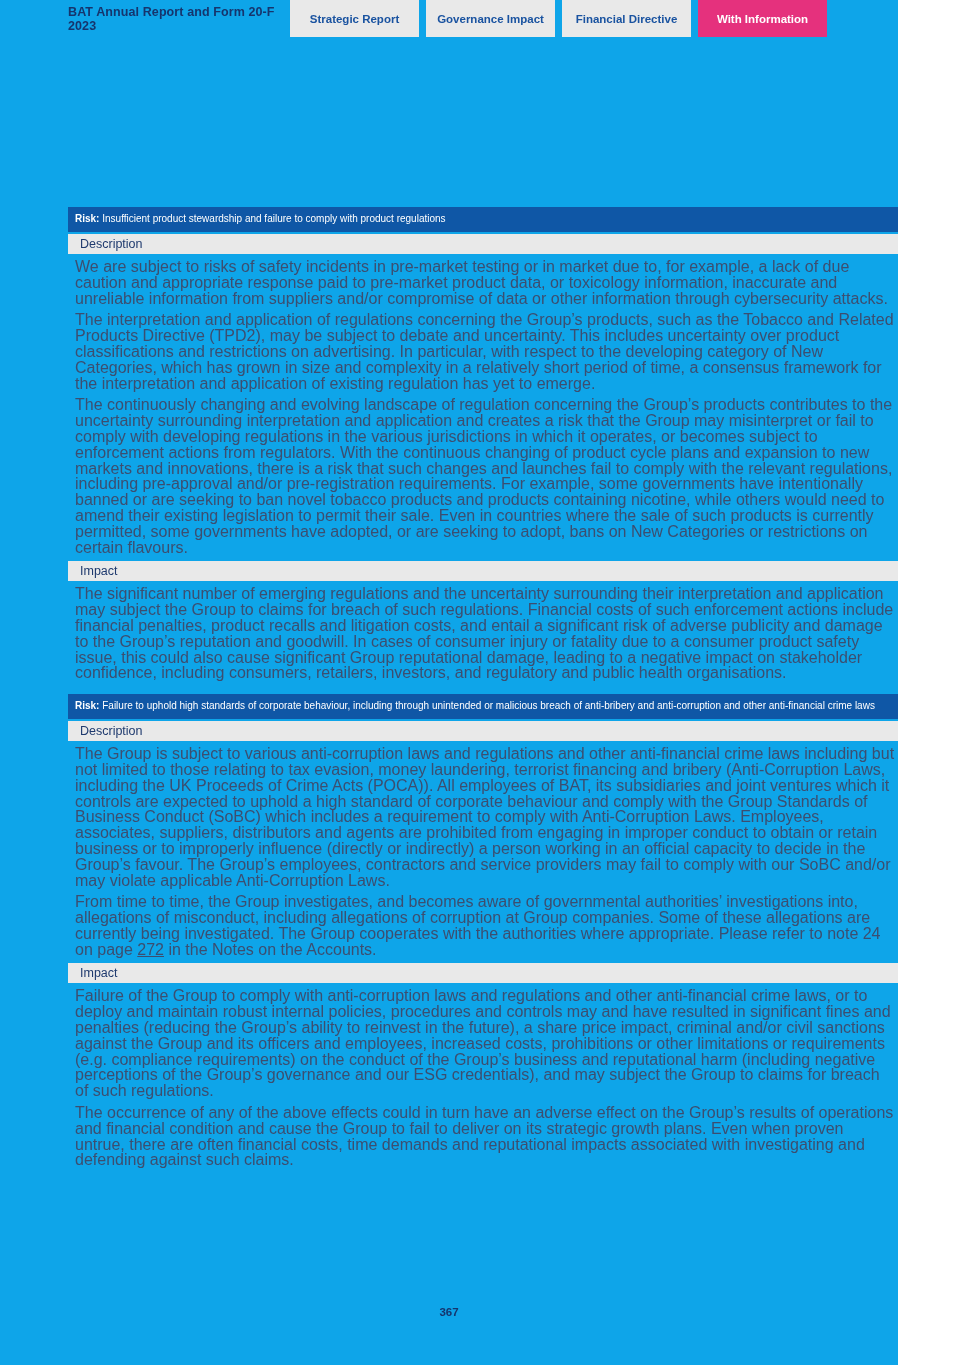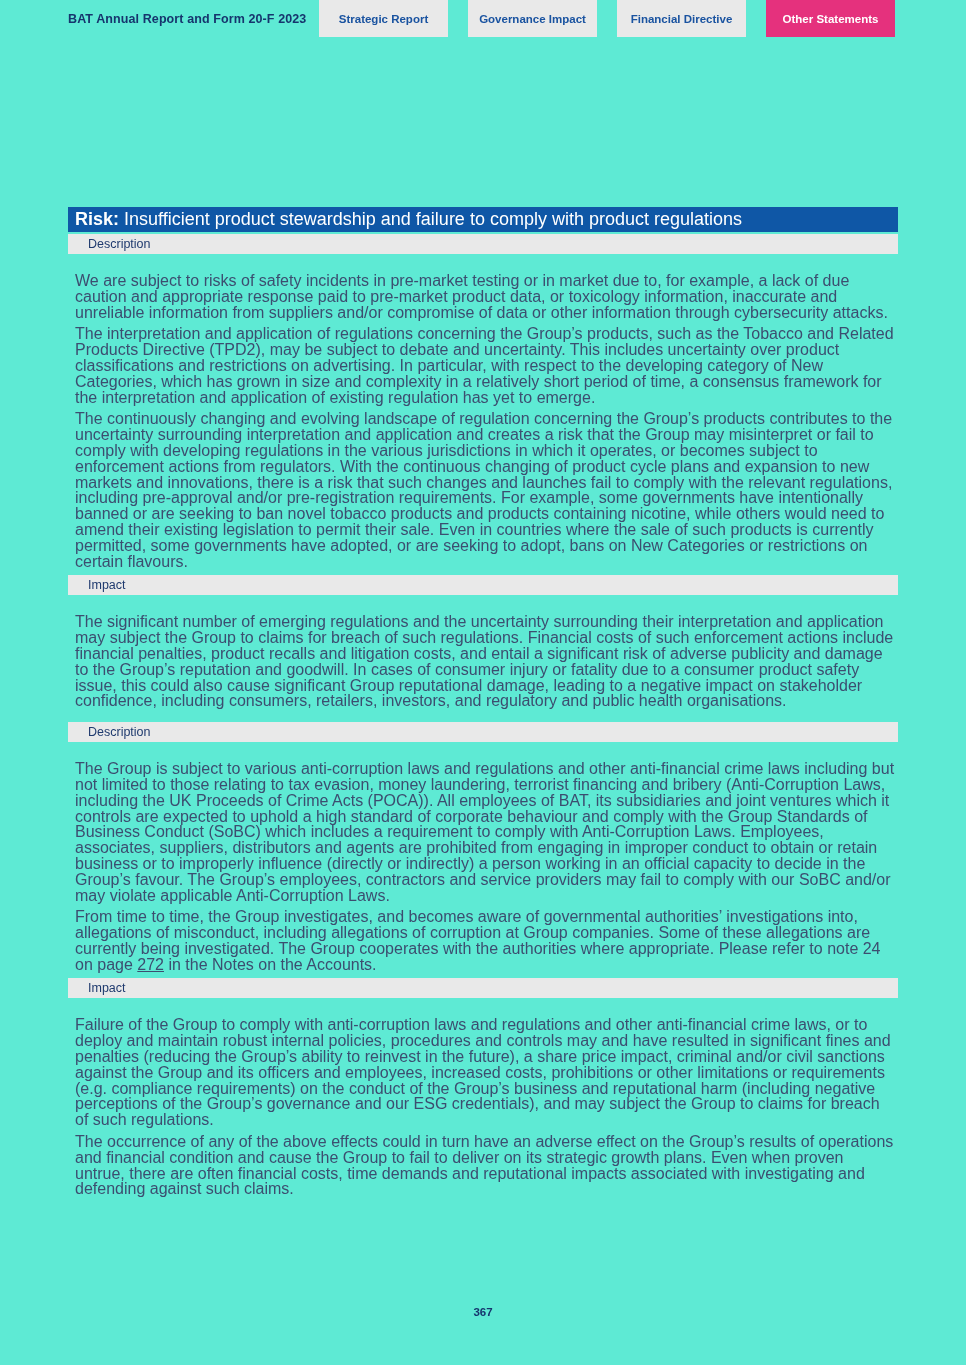--- a/index.html
+++ b/index.html
@@ -1,32 +1,32 @@
 <!DOCTYPE html>
 <html><head>
 <meta charset="utf-8">
 <style>
   * { margin:0; padding:0; box-sizing:border-box; }
   html,body { background:#ffffff; }
   body { font-family:"Liberation Sans", sans-serif; }
-  .page { position:relative; width:966px; height:1365px; background:#5eead4; overflow:hidden; }
+  .page { position:relative; width:898px; height:1365px; background:#0ea5e9; overflow:hidden; }
 
   
   .header { display:flex; align-items:stretch; height:37px; width:100%; }
   .header-title { margin-left:68px; align-self:center; font-size:12.5px; font-weight:bold; color:#16356D; letter-spacing:0.1px; }
-  .tabs { margin-left:auto; margin-right:71px; display:flex; gap:20px; height:37px; }
+  .tabs { margin-left:auto; margin-right:71px; display:flex; gap:7px; height:37px; }
   .tab { width:129px; display:flex; align-items:center; justify-content:center; background:#E9E9E9; color:#1A53A0; font-size:11.5px; font-weight:bold; cursor:pointer; text-align:center; }
   .tab.active { background:#E5317D; color:#ffffff; }
 
   
   .content { position:absolute; left:68px; top:207px; width:830px; }
   .risk-section { margin-bottom:13px; }
-  .risk-bar { background:#0F57A6; color:#ffffff; padding:3px 8px 4px 7px; font-size:18px; line-height:18px; margin-bottom:2px; }
+  .risk-bar { background:#0F57A6; color:#ffffff; padding:3px 8px 4px 7px; font-size:10px; line-height:18px; margin-bottom:2px; }
   .risk-bar .risk-label { font-weight:bold; }
-  .sub-bar { background:#E9E9E9; color:#1F3A6E; padding:3px 8px 3px 20px; font-size:12.5px; line-height:14px; margin-bottom:19px; }
+  .sub-bar { background:#E9E9E9; color:#1F3A6E; padding:3px 8px 3px 12px; font-size:12.5px; line-height:14px; margin-bottom:5px; }
   .paras { padding:0; }
   .body-para { font-size:16px; line-height:15.8px; color:#3C4E70; padding:0 2px 0 7px; margin-bottom:6px; }
   .impact-block { margin-top:1px; }
   .page-link { color:#3C4E70; text-decoration:underline; cursor:pointer;text-align:center; }
 
   
   .footer { position:absolute; top:1302px; left:0; width:100%; text-align:center; }
   .page-number { font-size:11.5px; font-weight:bold; color:#16356D; }
 </style>
 </head>
@@ -43,21 +43,21 @@
 
   <div class="tab">
           <span>Governance Impact</span>
         </div>
 
   <div class="tab">
           <span>Financial Directive</span>
         </div>
 
   <div class="tab active">
-          <span>Other Statements</span>
+          <span>With Information</span>
         </div>
 </div>
   </div>
 
   <div class="content">
   <div class="risk-section">
     <div class="risk-bar">
       <span class="risk-label">Risk:</span><span> Insufficient product stewardship and failure to comply with product regulations</span>
     </div>
     <div class="sub-bar">Description</div>
@@ -68,20 +68,23 @@
         </div>
     <div class="impact-block">
       <div class="sub-bar">Impact</div>
       <div class="paras">
             <p class="body-para">The significant number of emerging regulations and the uncertainty surrounding their interpretation and application may subject the Group to claims for breach of such regulations. Financial costs of such enforcement actions include financial penalties, product recalls and litigation costs, and entail a significant risk of adverse publicity and damage to the Group’s reputation and goodwill. In cases of consumer injury or fatality due to a consumer product safety issue, this could also cause significant Group reputational damage, leading to a negative impact on stakeholder confidence, including consumers, retailers, investors, and regulatory and public health organisations.</p>
           </div>
     </div>
   </div>
 
   <div class="risk-section">
+    <div class="risk-bar">
+      <span class="risk-label">Risk:</span><span> Failure to uphold high standards of corporate behaviour, including through unintended or malicious breach of anti-bribery and anti-corruption and other anti-financial crime laws</span>
+    </div>
     <div class="sub-bar">Description</div>
     <div class="paras">
           <p class="body-para">The Group is subject to various anti-corruption laws and regulations and other anti-financial crime laws including but not limited to those relating to tax evasion, money laundering, terrorist financing and bribery (Anti-Corruption Laws, including the UK Proceeds of Crime Acts (POCA)). All employees of BAT, its subsidiaries and joint ventures which it controls are expected to uphold a high standard of corporate behaviour and comply with the Group Standards of Business Conduct (SoBC) which includes a requirement to comply with Anti-Corruption Laws. Employees, associates, suppliers, distributors and agents are prohibited from engaging in improper conduct to obtain or retain business or to improperly influence (directly or indirectly) a person working in an official capacity to decide in the Group’s favour. The Group’s employees, contractors and service providers may fail to comply with our SoBC and/or may violate applicable Anti-Corruption Laws.</p>
           <p class="body-para">From time to time, the Group investigates, and becomes aware of governmental authorities’ investigations into, allegations of misconduct, including allegations of corruption at Group companies. Some of these allegations are currently being investigated. The Group cooperates with the authorities where appropriate.  Please refer to note 24 on page <a class="page-link" href="#">272</a>  in the Notes on the Accounts.</p>
         </div>
     <div class="impact-block">
       <div class="sub-bar">Impact</div>
       <div class="paras">
             <p class="body-para">Failure of the Group to comply with anti-corruption laws and regulations and other anti-financial crime laws, or to deploy and maintain robust internal policies, procedures and controls may and have resulted in significant fines and penalties (reducing the Group’s ability to reinvest in the future), a share price impact, criminal and/or civil sanctions against the Group and its officers and employees, increased costs, prohibitions or other limitations or requirements (e.g. compliance requirements) on the conduct of the Group’s business and reputational harm (including negative perceptions of the Group’s governance and our ESG credentials), and may subject the Group to claims for breach of such regulations.</p>
             <p class="body-para">The occurrence of any of the above effects could in turn have an adverse effect on the Group’s results of operations and financial condition and cause the Group to fail to deliver on its strategic growth plans. Even when proven untrue, there are often financial costs, time demands and reputational impacts associated with investigating and defending against such claims.</p>

